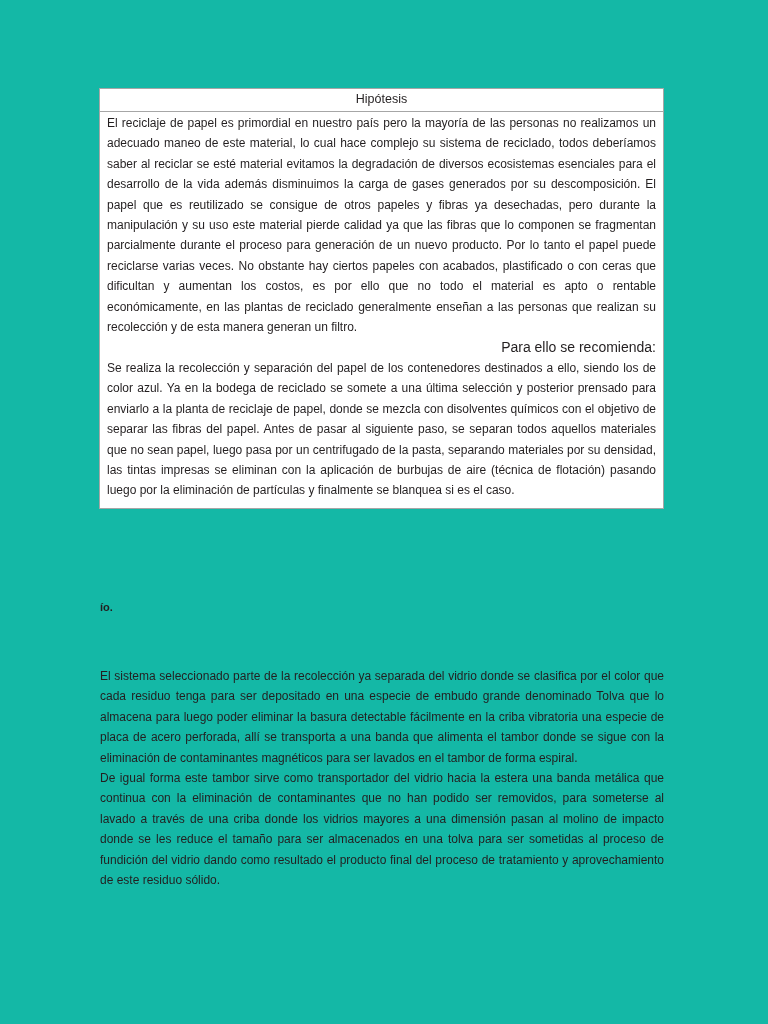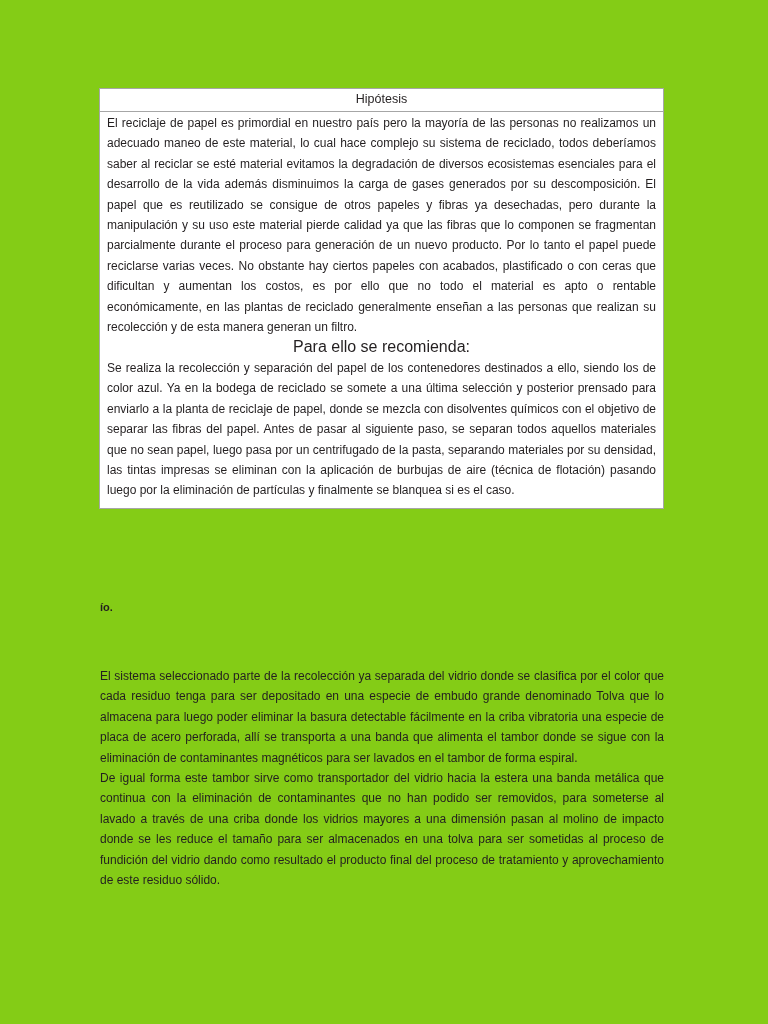--- a/index.html
+++ b/index.html
@@ -13,21 +13,21 @@
     height: 1024px;
     font-family: "Liberation Sans", sans-serif;
     color: #231f20;
     overflow: hidden;
   }
 
   .page {
     position: relative;
     width: 768px;
     height: 1024px;
-    background: #84cc16;
+    background: #14b8a6;
     box-sizing: border-box;
   }
 
   
   .hypothesis-table {
     position: absolute;
     left: 99px;
     top: 88px;
     width: 565px;
     border-collapse: collapse;
@@ -49,22 +49,22 @@
 
   .just-para {
     text-align: justify;
     font-size: 12px;
     line-height: 20.4px;
     margin: 0;
     color: #231f20;
     text-justify: inter-word;
   }
   .plain-line {
-    text-align: center;
-    font-size: 16px;
+    text-align: right;
+    font-size: 14px;
     line-height: 20.4px;
     margin: 0;
     color: #231f20;
   }
 
   
   .orphan-fragment {
     position: absolute;
     left: 100px;
     top: 597px;

